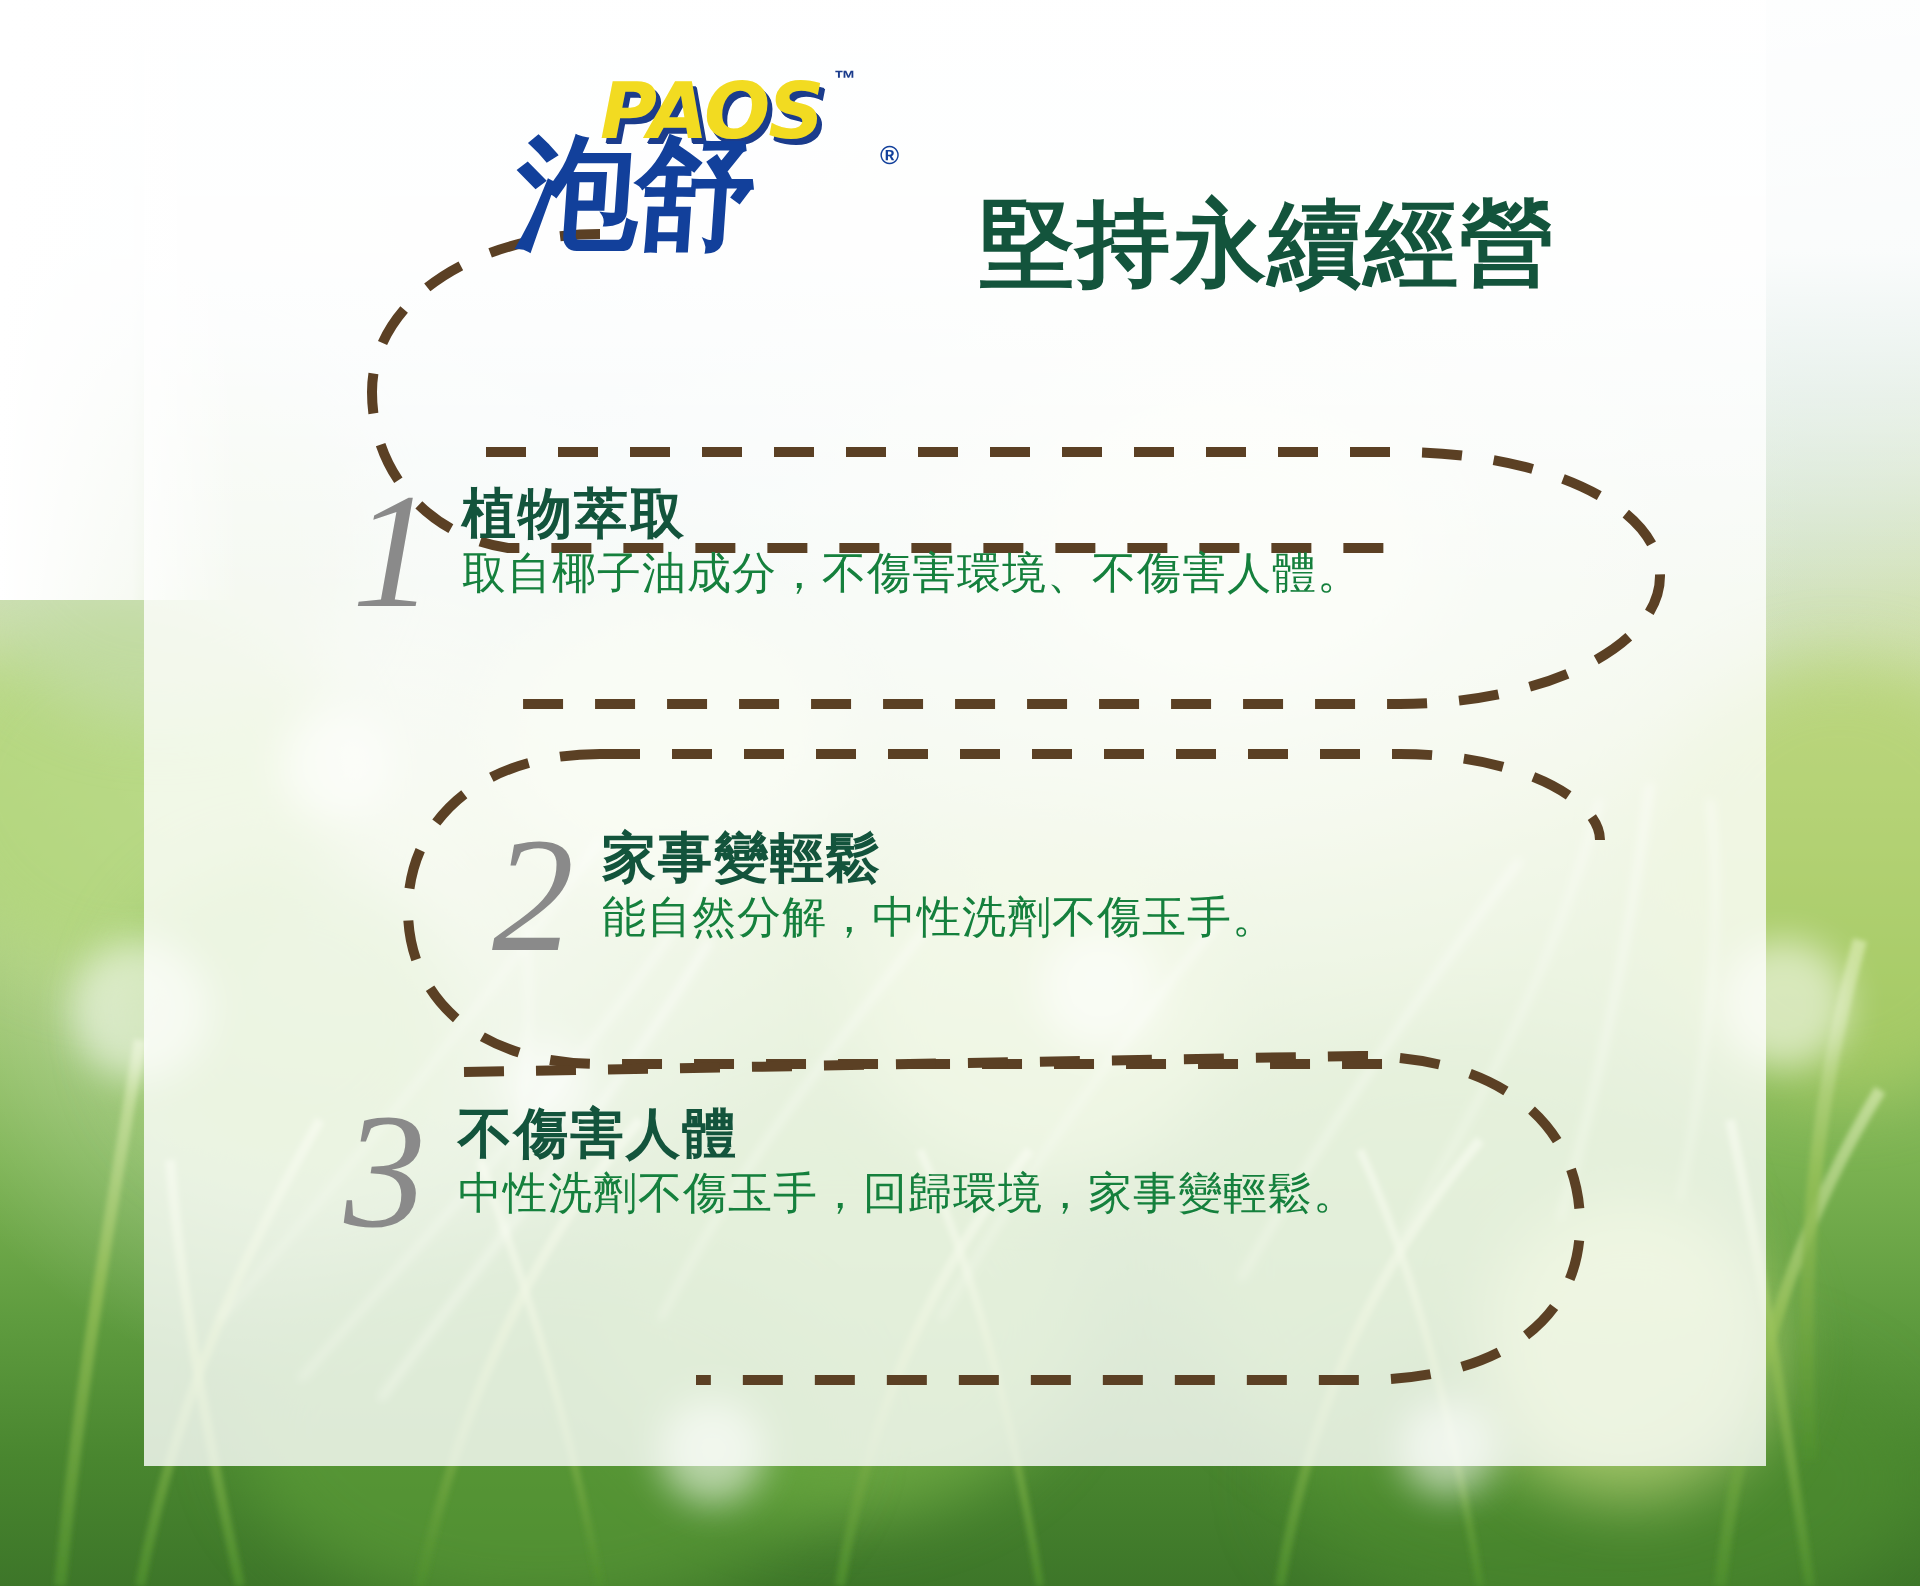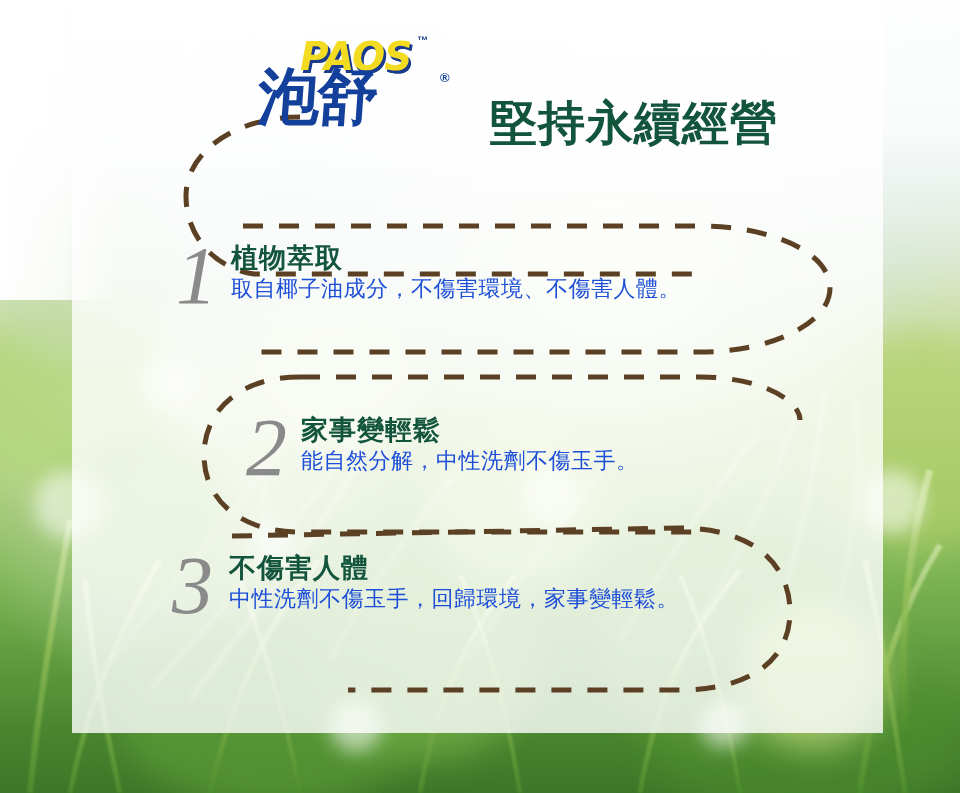--- a/index.html
+++ b/index.html
@@ -129,23 +129,23 @@
     font-size:82px; line-height:.82;
     color:#8A8A8A; flex:0 0 auto;
   }
   .itxt{ }
   .ititle{
     font-family:"DejaVu Sans","Liberation Sans",sans-serif;
     font-size:27px; font-weight:700; line-height:1.15;
     color:#13543C; letter-spacing:1px; white-space:nowrap;
   }
   .idesc{
-    font-family:Liberation Sans, sans-serif;
+    font-family:Liberation Mono, monospace;
     font-size:22px; font-weight:400; line-height:1.3;
-    color:#1d4ed8; letter-spacing:.5px; white-space:nowrap;
+    color:#15803d; letter-spacing:.5px; white-space:nowrap;
     margin-top:2px;
   }
 
   .item1{ left:176px; top:242px; }
   .item1 .num{ margin-right:14px; }
   .item2{ left:246px; top:414px; }
   .item2 .num{ margin-right:14px; }
   .item3{ left:172px; top:552px; }
   .item3 .num{ margin-right:16px; }
 </style>

